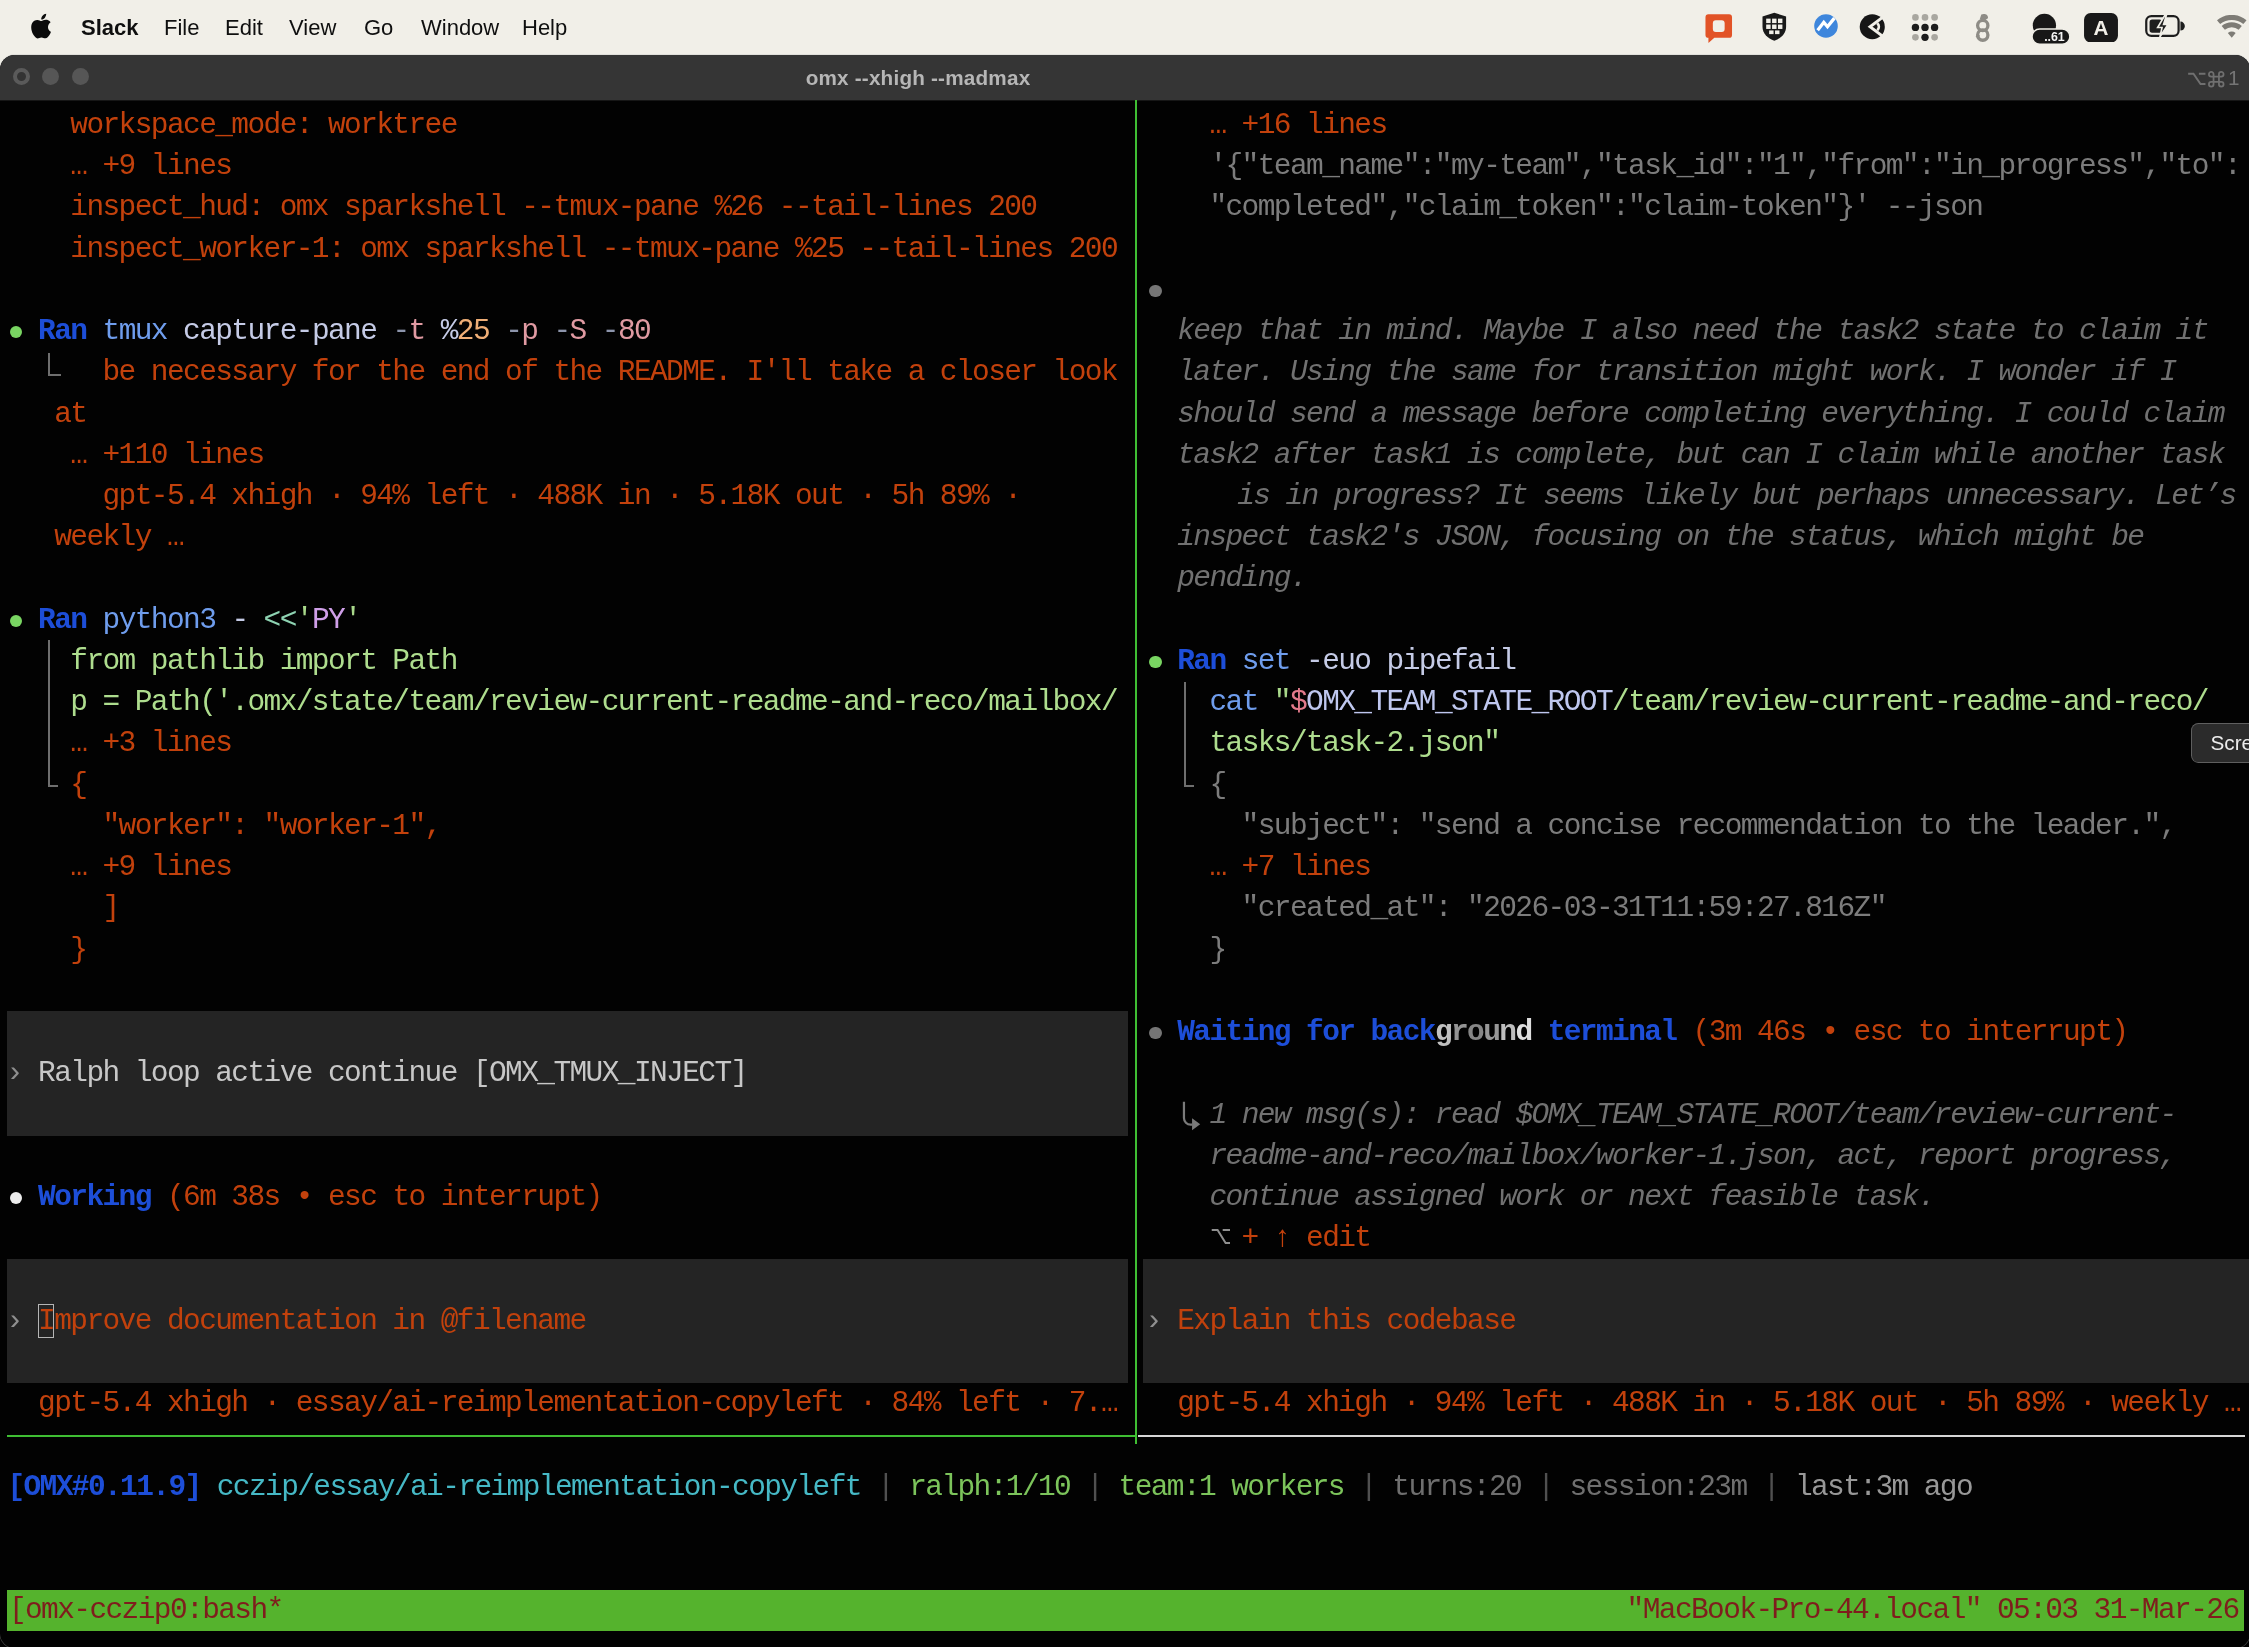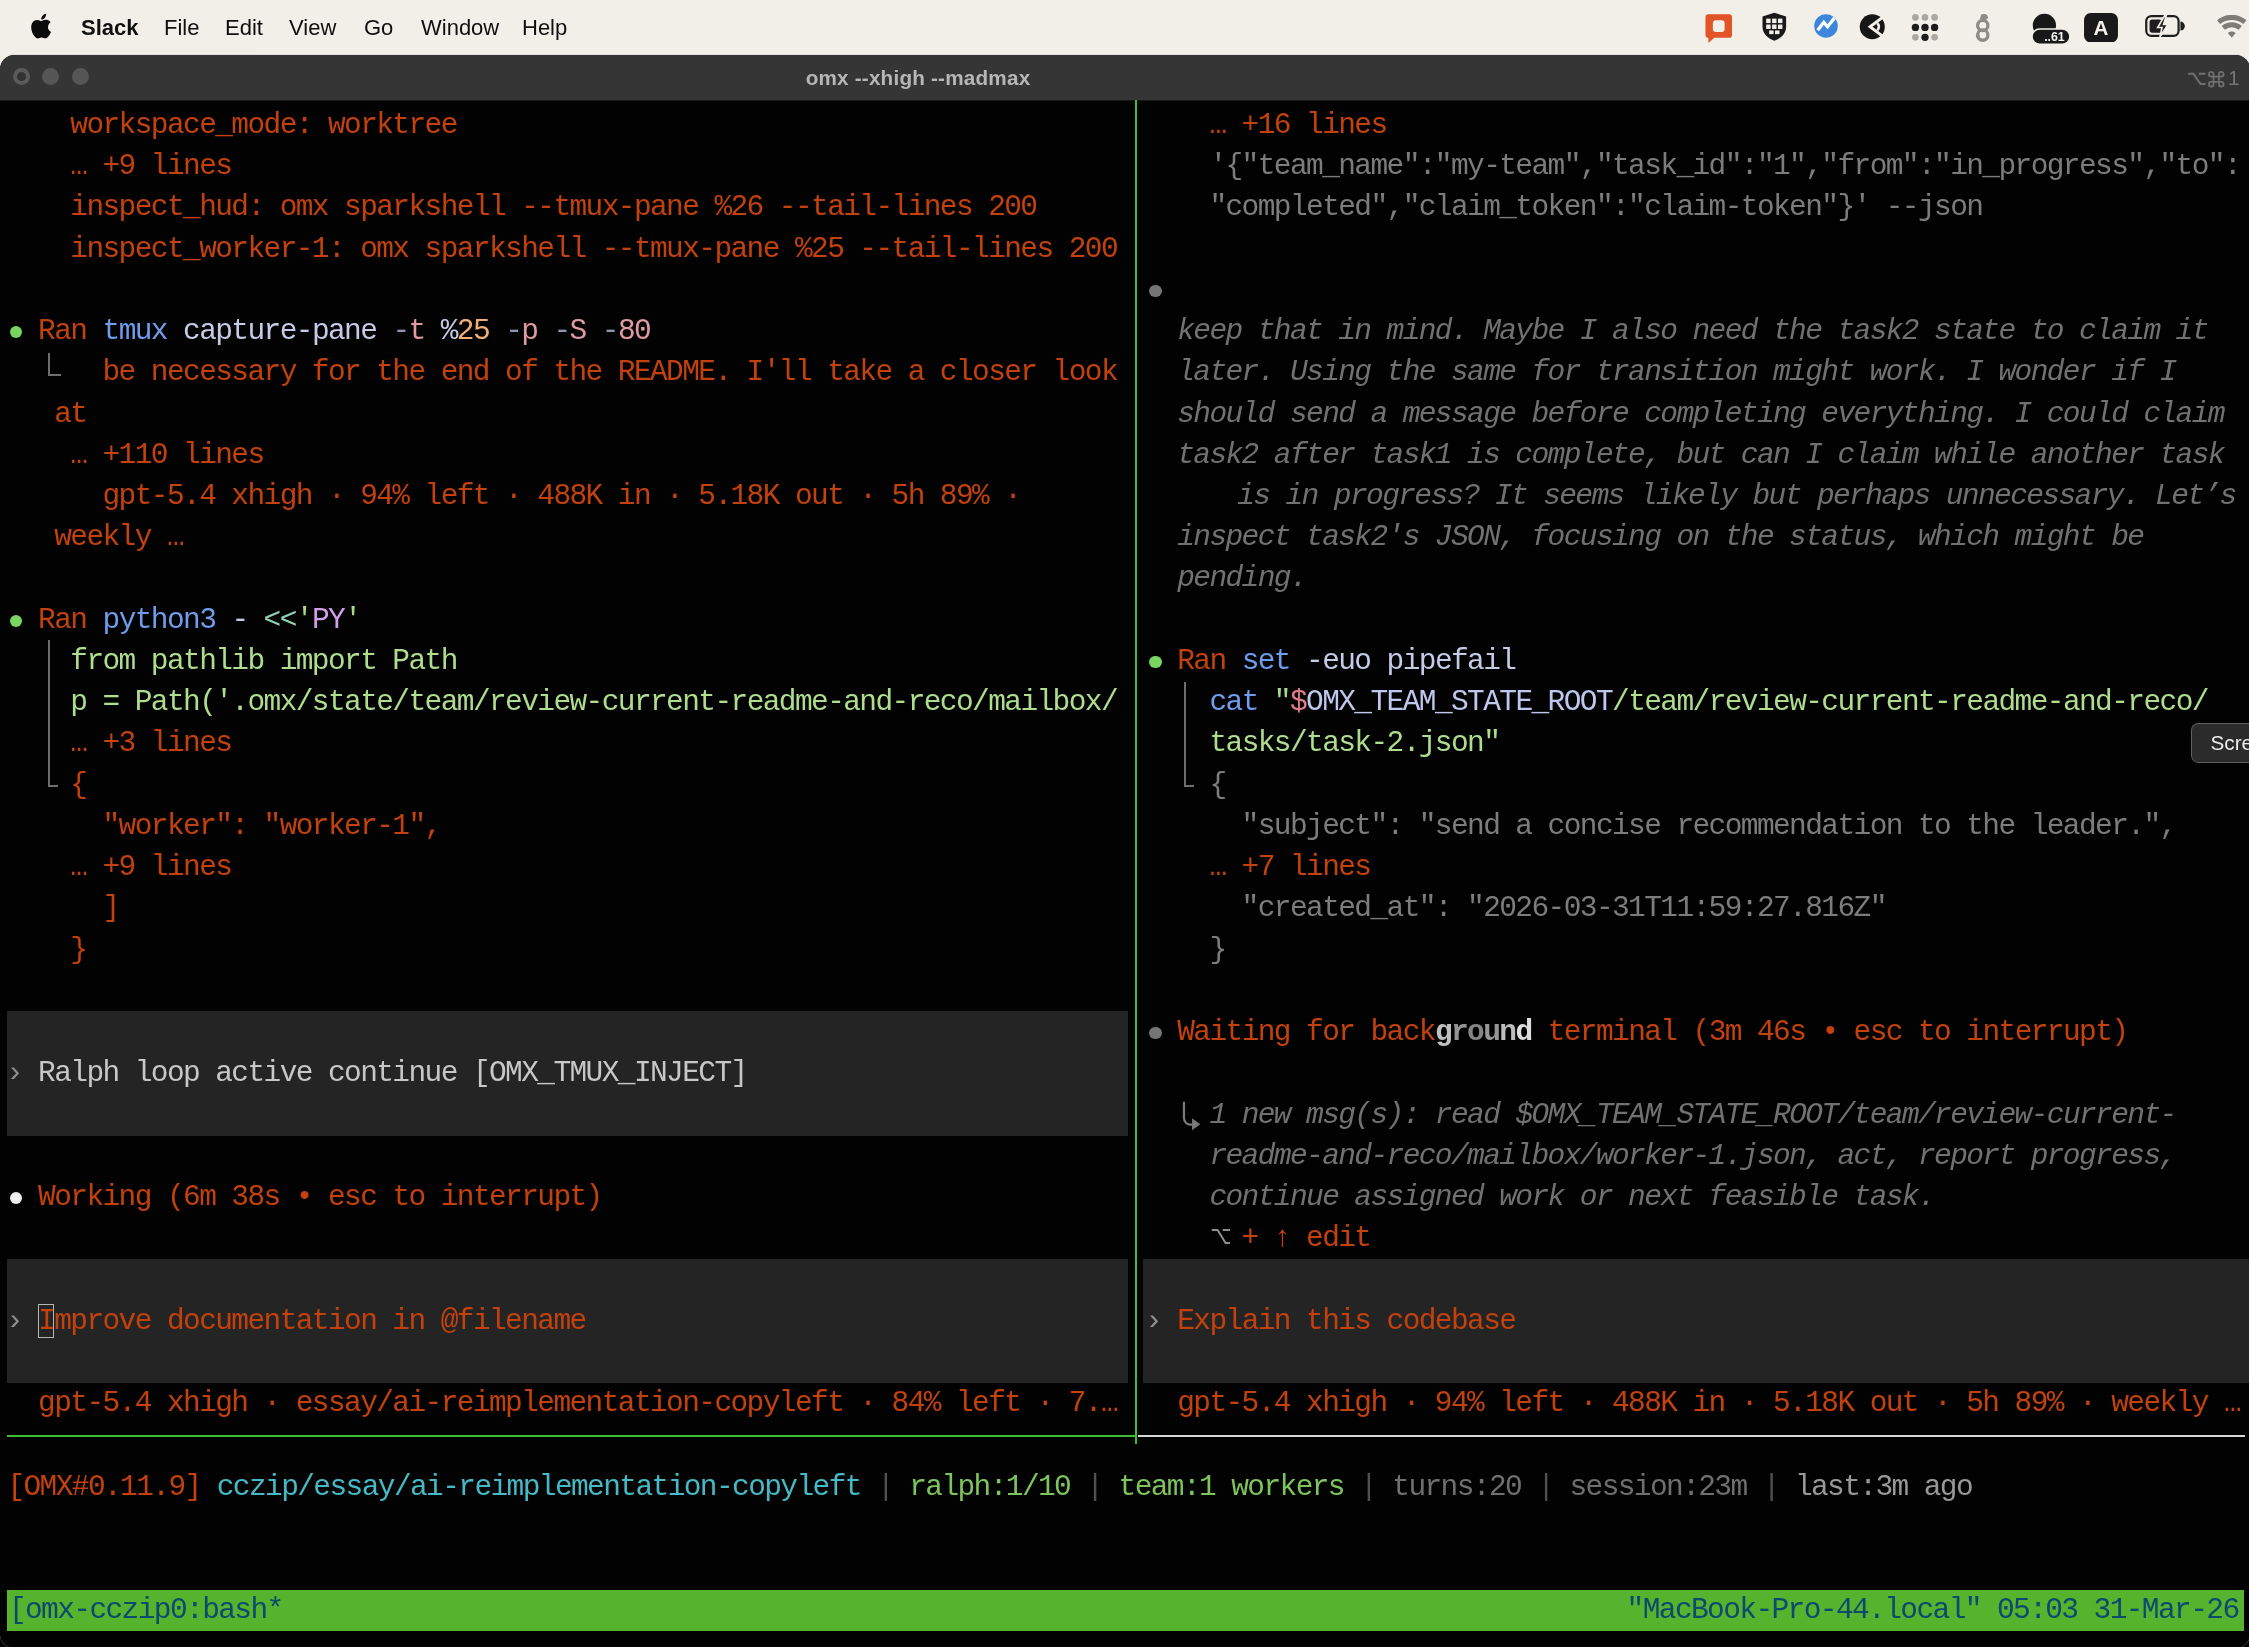--- a/index.html
+++ b/index.html
@@ -6,37 +6,37 @@
 #desk{position:absolute;left:0;top:1550px;width:2250px;height:97px;background:#000}
 #win{position:absolute;left:0;top:55px;width:2250px;height:1593px;background:#020202;border-radius:14.8px;box-shadow:0 0 0 0.7px rgba(180,180,180,.35)}
 #tbar{position:absolute;left:0;top:55px;width:2250px;height:46px;background:#353535;border-radius:14.8px 14.8px 0 0;border-bottom:0.7px solid #161616}
 .tl{position:absolute;top:68px;width:17px;height:17px;border-radius:50%;background:#565656}
 #title{position:absolute;top:55px;left:0;width:1836px;height:46px;text-align:center;font:bold 20.7px/46px "Liberation Sans",sans-serif;color:#b6b6b6;letter-spacing:0.2px}
 #hotkey{position:absolute;top:55px;right:9.6px;height:46px;font:20.7px/46px "Liberation Sans",sans-serif;color:#757575}
 #menubar{position:absolute;left:0;top:0;width:2250px;height:55px;font:22px/55px "Liberation Sans",sans-serif;color:#0f0f0f}
 #menubar span{position:absolute;top:0}
 .L{position:absolute;font:29.5px/41px "Liberation Mono",monospace;letter-spacing:-1.6px;white-space:pre;color:#8f8f8f}
 .L.it,.it .th{font-style:italic}
-.g{color:#c2410c}.gj{color:#7c7c7c}.th{color:#717171}.wb{color:#c2410c;font-weight:normal}.bl{color:#6f9ded}.lv{color:#c5cbe6}.pw{color:#bfc7ef}
+.g{color:#c2410c}.gj{color:#7c7c7c}.th{color:#717171}.wb{color:#1d4ed8;font-weight:bold}.bl{color:#6f9ded}.lv{color:#c5cbe6}.pw{color:#bfc7ef}
 .fd{color:#8d95ac}.fp{color:#e09aa2}.no{color:#efae76}
 .cg{color:#aedd8e}.qg{color:#a8d88a}.sf{color:#8ed3b2}.vi{color:#cf9fe8}.dl{color:#e27a8b}
 .cy{color:#46b9c6}.sg{color:#7cc45b}.pi{color:#505050}.g7{color:#6f6f6f}.g9{color:#989898}
 .pr{color:#8f8f8f}.bg2{color:#c7c7c7}
 .dot{position:absolute;left:4px;top:50%;width:12.5px;height:12.5px;margin-top:-5.9px;border-radius:50%}
 .dg{background:#79d562}.dw{background:#ededed}.dy{background:#757575}
 .sh1{color:#c0c0c0;font-weight:bold}.sh2{color:#939393;font-weight:bold}.sh3{color:#868686;font-weight:bold}
 .sh4{color:#979797;font-weight:bold}.sh5{color:#bdbdbd;font-weight:bold}.sh6{color:#dedede;font-weight:bold}
 .box{position:absolute;background:#242424}
 .gv{position:absolute;width:1.9px;background:#6e6e6e}
 .gh{position:absolute;height:1.9px;background:#6e6e6e}
 #cursor{position:absolute;border:1.5px solid #b5b5b5;width:16px;height:34px}
 #divider{position:absolute;background:#3fbe33}
 .hb{position:absolute;height:2.2px}
 #gbar{position:absolute;left:7.4px;top:1590px;width:2237px;height:41px;background:#55b32d}
-#gbar .L{position:absolute;top:0;color:#0c4a6e}
+#gbar .L{position:absolute;top:0;color:#7f1d1d}
 #scre{position:absolute;left:2191px;top:723px;width:66px;height:40px;background:#2b2b2b;border:1.5px solid #5f5f5f;border-right:none;border-radius:7.4px 0 0 7.4px;color:#ececec;font:20.7px/37px "Liberation Sans",sans-serif;padding-left:18.5px}
 </style></head>
 <body>
 <div id="menubar">
  <svg class="abs" style="left:30px;top:13.3px" width="22" height="26.6" viewBox="0 0 17 20">
       <path fill="#0b0b0b" d="M13.9 10.6c0-2.4 2-3.6 2.1-3.7-1.1-1.7-2.9-1.9-3.5-1.9-1.5-.2-2.9.9-3.7.9-.8 0-1.9-.9-3.2-.8C4 5.1 2.5 6 1.7 7.5.1 10.4 1.3 14.7 2.9 17c.8 1.1 1.7 2.4 2.9 2.4 1.2 0 1.6-.8 3.1-.8 1.4 0 1.8.8 3.1.7 1.3 0 2.1-1.1 2.9-2.3.9-1.3 1.3-2.6 1.3-2.7 0 0-2.3-.9-2.3-3.7zM11.5 3.3c.6-.8 1.1-1.9 1-3-1 0-2.1.7-2.8 1.5-.6.7-1.2 1.8-1 2.9 1.1.1 2.2-.6 2.8-1.4z"></path>
     </svg>
  <span style="left:81px;font-weight:bold">Slack</span>
  <span style="left:164px">File</span>
  <span style="left:225px">Edit</span>

